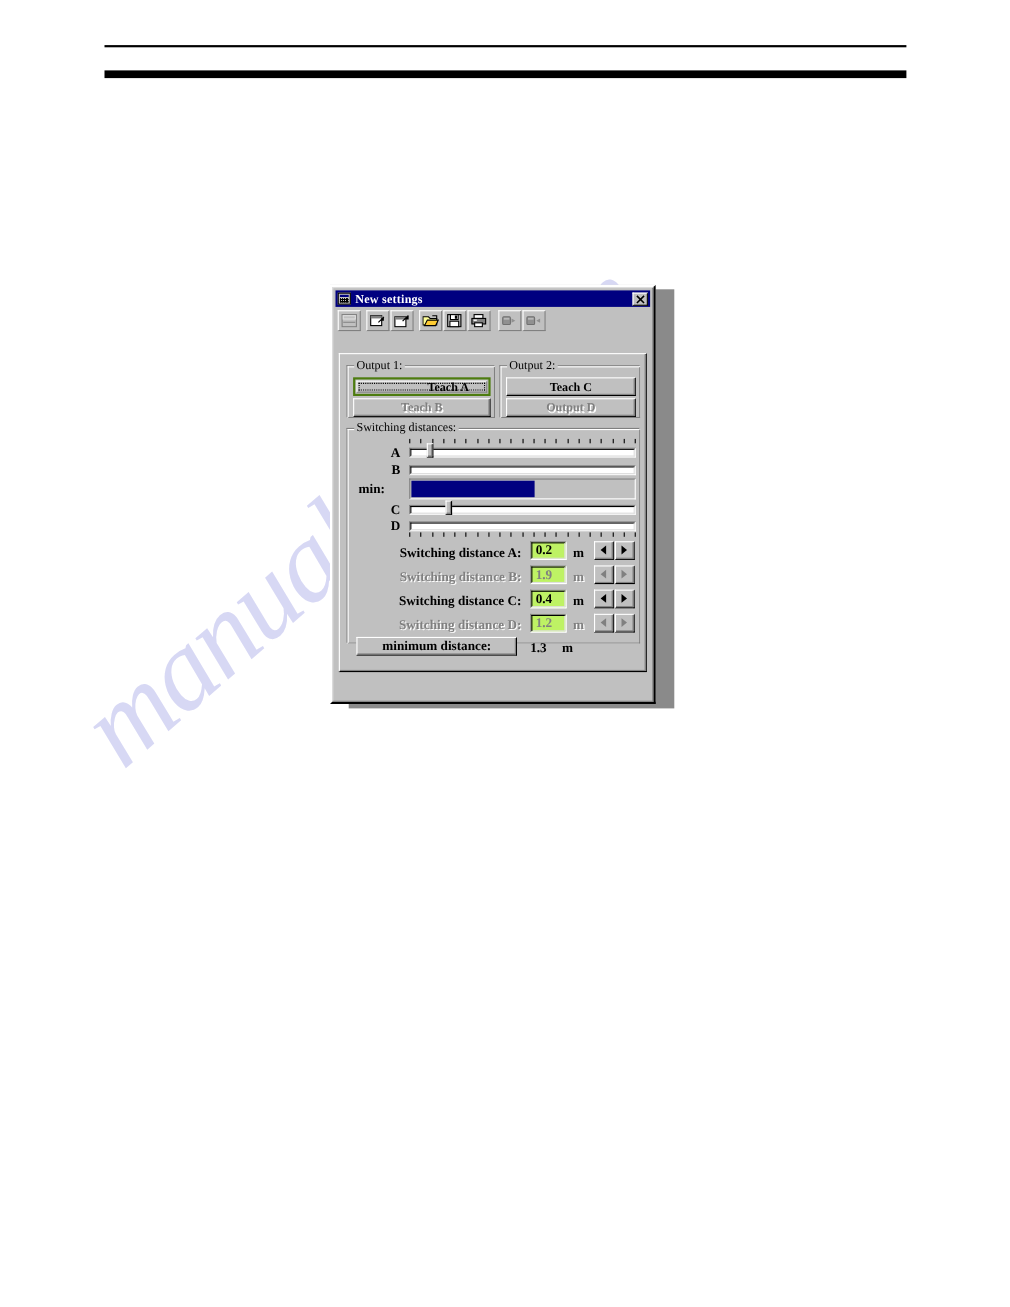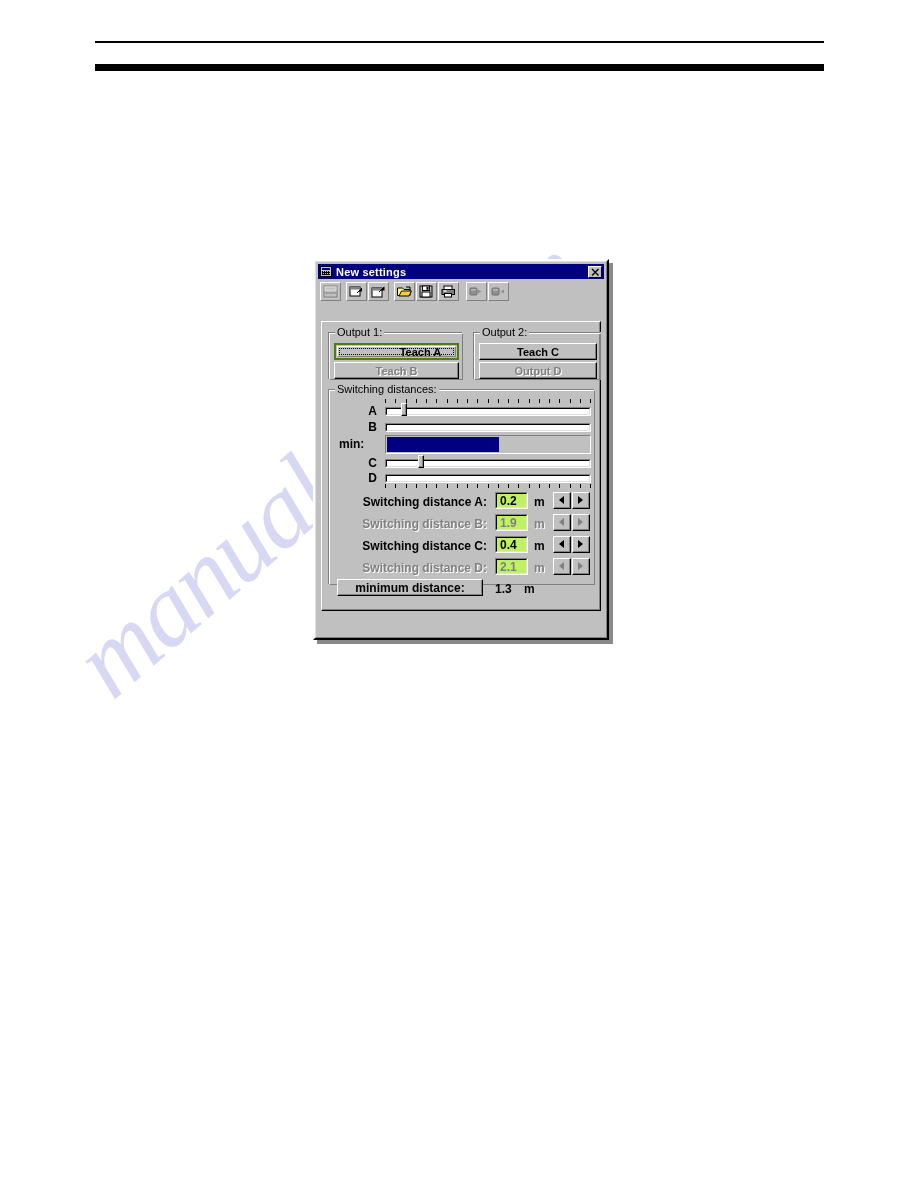--- a/index.html
+++ b/index.html
@@ -24,25 +24,26 @@
     white-space:nowrap;letter-spacing:-2px;
     transform:rotate(-41deg);transform-origin:0 0;
     font-style:italic;
   }
 
   
   .win-shadow{
     position:absolute;left:317px;top:263px;width:296px;height:381px;background:#8a8a8a;
   }
   .window{
-    position:absolute;left:313px;top:259px;width:296px;height:381px;
+    position:absolute;left:300px;top:259px;width:296px;height:381px;
     background:#c0c0c0;
     border-top:2px solid #ffffff;border-left:2px solid #ffffff;
     border-right:2px solid #000000;border-bottom:2px solid #000000;
     box-sizing:border-box;
+    font-family:Liberation Serif, serif;
   }
   .window-inner{
     position:absolute;left:0;top:0;right:0;bottom:0;
     border-top:1px solid #dfdfdf;border-left:1px solid #dfdfdf;
     border-right:1px solid #808080;border-bottom:1px solid #808080;
     box-sizing:border-box;
   }
 
   
   .titlebar{
@@ -371,21 +372,21 @@
         <div class="focus"></div>
         <span>Teach A</span>
       </div>
 
       <div class="btn disabled" style="left:5px;top:29px;width:125px;height:17px;">
         <div class="inner"></div>
         <span>Teach B</span>
       </div>
     </div>
 
-    <div class="group" style="left:145px;top:10px;width:128px;height:48px;margin-left:6px;">
+    <div class="group" style="left:145px;top:10px;width:128px;height:48px;">
       <div class="group-in"></div>
       <div class="group-label">Output 2:</div>
 
       <div class="btn" style="left:5px;top:10px;width:118px;height:17px;">
         <div class="inner"></div>
         <span>Teach C</span>
       </div>
 
       <div class="btn disabled" style="left:5px;top:29px;width:118px;height:17px;">
         <div class="inner"></div>
@@ -518,21 +519,21 @@
               </div>
       </div>
       <div class="spin" style="left:243px;top:146px;">
         <div class="sp-in">
                 <div class="arrow-r"></div>
               </div>
       </div>
 
       <div class="field-label dis" style="left:8px;top:171px;width:150px;">Switching distance D:</div>
       <div class="textbox dis" style="left:166px;top:168px;">
-        <div class="tb-in">2.1</div>
+        <div class="tb-in">1.2</div>
       </div>
       <div class="unit dis" style="left:205px;top:171px;">m</div>
       <div class="spin dis" style="left:224px;top:168px;">
         <div class="sp-in">
                 <div class="arrow-l"></div>
               </div>
       </div>
       <div class="spin dis" style="left:243px;top:168px;">
         <div class="sp-in">
                 <div class="arrow-r"></div>

